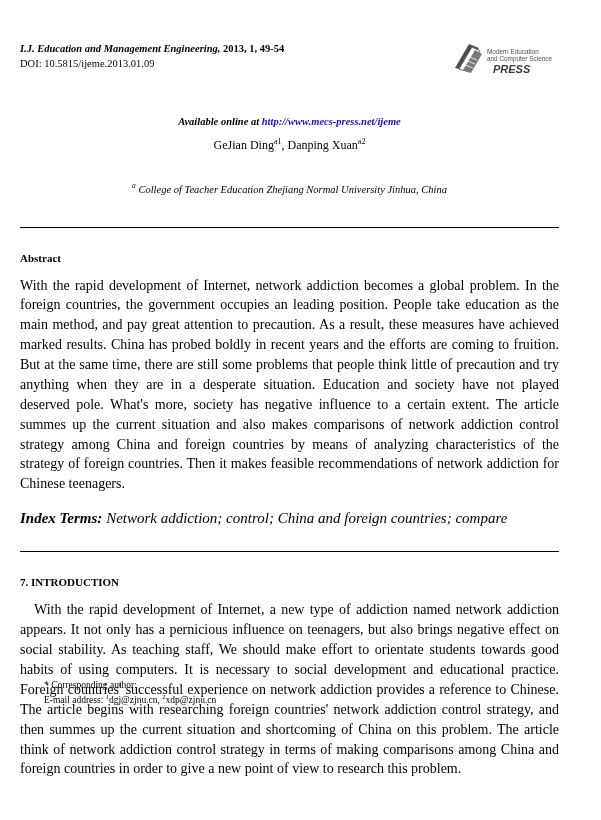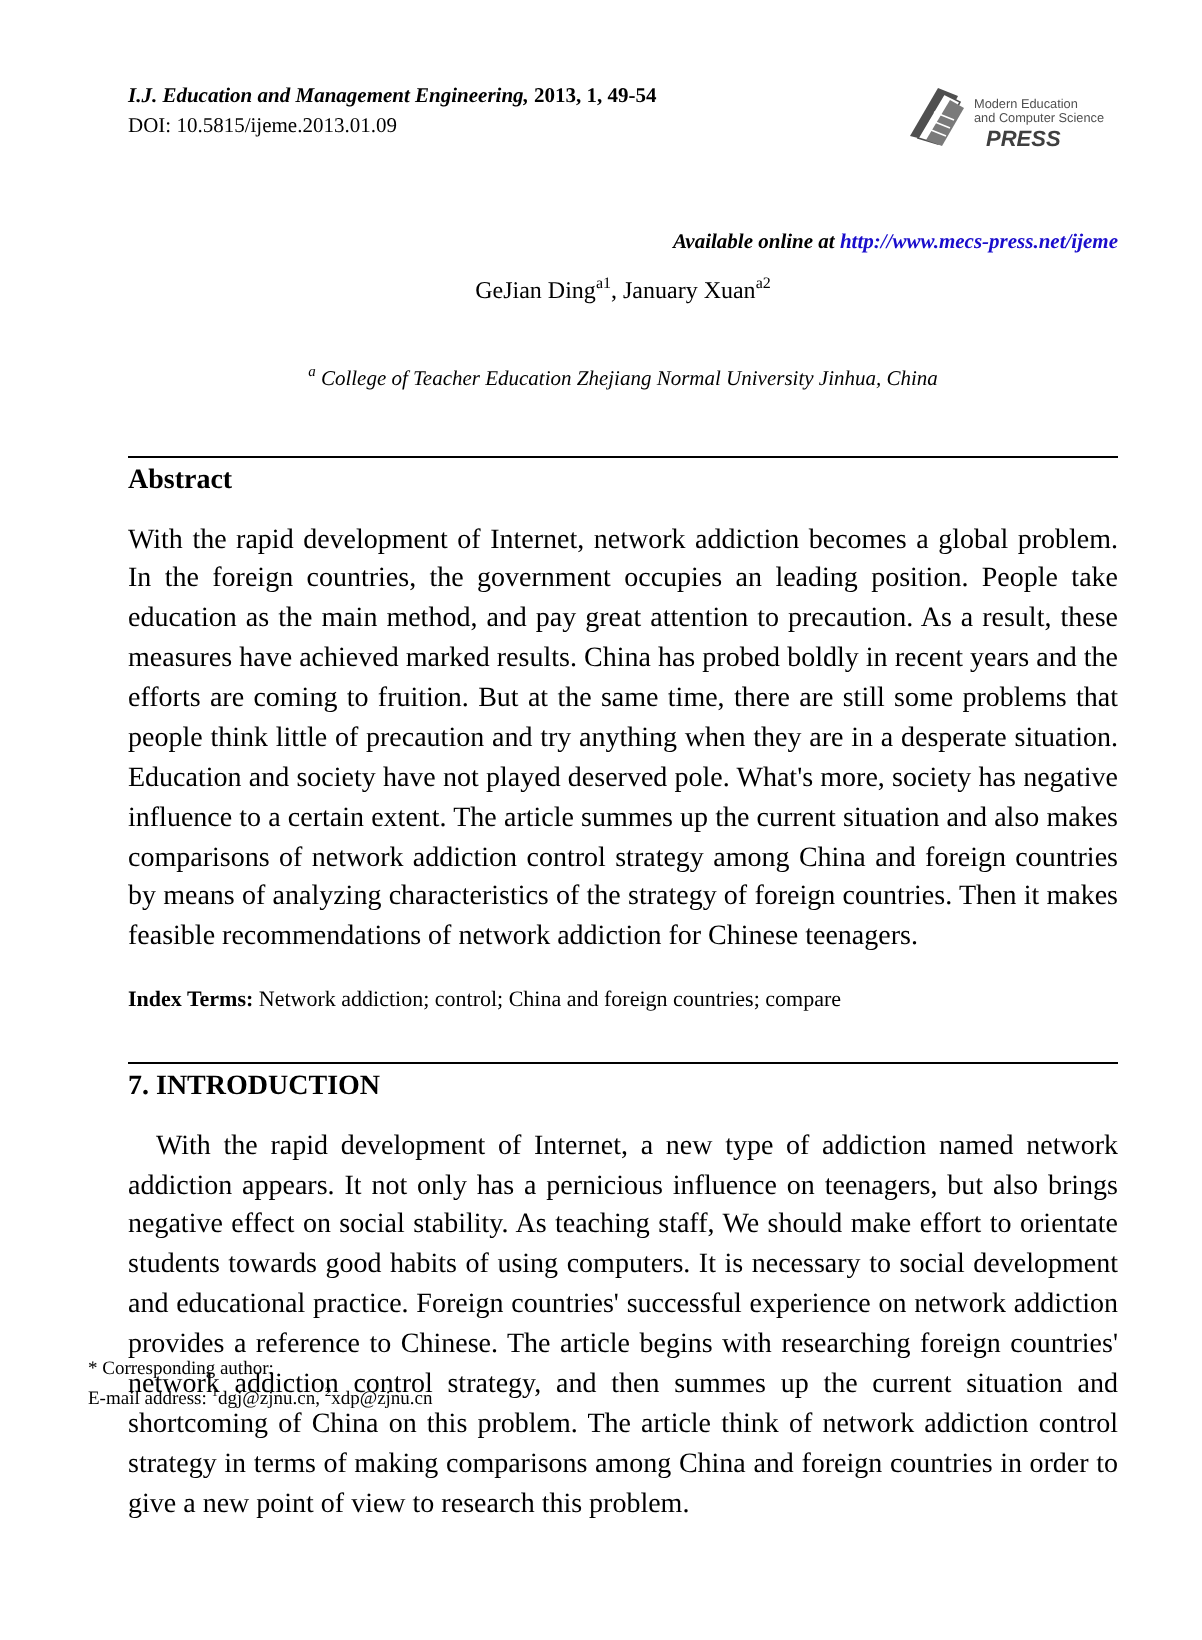--- a/index.html
+++ b/index.html
@@ -9,21 +9,21 @@
   }
   body {
     width: 601px;
     height: 820px;
     position: relative;
     font-family: "Liberation Serif", serif;
     color: #000000;
     overflow: hidden;
   }
   .page {
-    padding: 42px 42px 0 64px;
+    padding: 42px 42px 0 20px;
   }
   
   .header-row {
     display: flex;
     justify-content: space-between;
     align-items: flex-start;
   }
   .header-left {
     font-size: 10.5px;
     line-height: 1.4;
@@ -36,21 +36,21 @@
     font-weight: bold;
   }
   .logo-box {
     width: 110px;
     margin-top: -4px;
     display: flex;
     align-items: flex-end;
   }
   
   .available-line {
-    text-align: right;
+    text-align: center;
     font-size: 10.5px;
     font-weight: bold;
     font-style: italic;
     margin-top: 34px;
   }
   .available-line a {
     color: #1a0dcc;
     text-decoration: none;
   }
   
@@ -84,34 +84,35 @@
   
   .rule {
     border: none;
     border-top: 1px solid #000;
     margin: 0;
   }
   .rule-1 { margin-top: 32px; }
   .rule-2 { margin-top: 22px; }
   
   .section-heading {
-    font-size: 14px;
-    font-weight: bold;
-    margin-top: 4px;
+    font-size: 11px;
+    font-weight: bold;
+    margin-top: 24px;
   }
   .body-par {
     font-size: 14px;
     line-height: 1.42;
     text-align: justify;
     margin-top: 12px;
   }
   .index-line {
-    font-size: 11px;
+    font-size: 15px;
     line-height: 1.42;
     margin-top: 12px;
+    font-style: italic;
   }
   .index-line .index-label {
     font-weight: bold;
   }
   .copyright-par {
     font-size: 11px;
     font-style: italic;
     line-height: 1.42;
     text-align: justify;
     margin-top: 12px;
@@ -161,21 +162,21 @@
       </svg>
     </div>
   </div>
 
   <div class="available-line">
     <span>Available online at </span><a href="#">http://www.mecs-press.net/ijeme</a>
   </div>
 
 
   <div class="authors-line">
-    <span>GeJian Ding</span><sup>a1</sup><span>, </span><span>January Xuan</span><sup>a2</sup>
+    <span>GeJian Ding</span><sup>a1</sup><span>, </span><span>Danping Xuan</span><sup>a2</sup>
   </div>
 
   <div class="affiliation-line">
     <sup>a</sup><span> College of Teacher Education Zhejiang Normal University Jinhua, China</span>
   </div>
 
   <hr class="rule rule-1">
 
   <div class="section-heading">Abstract</div>
 

